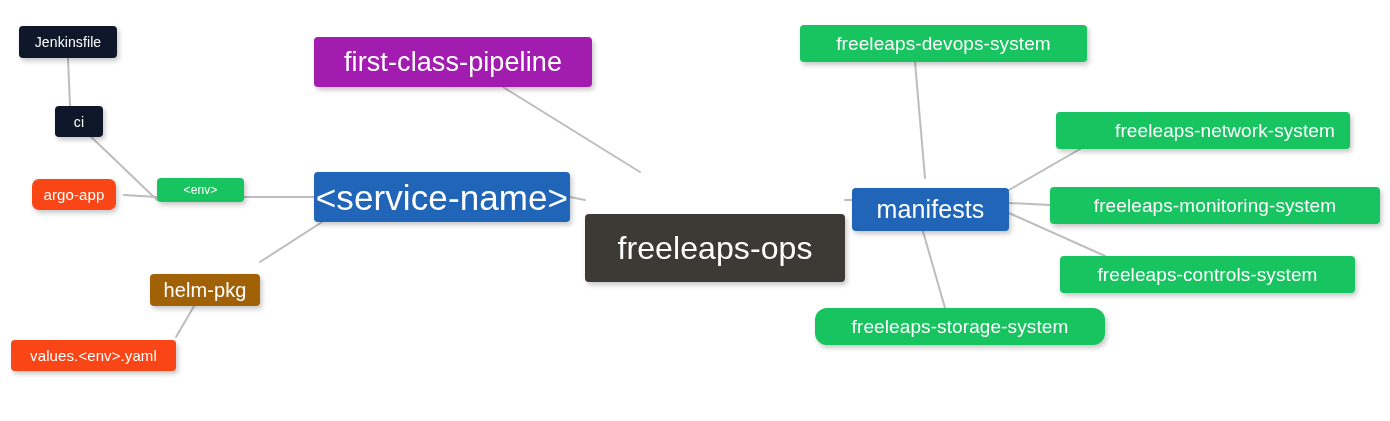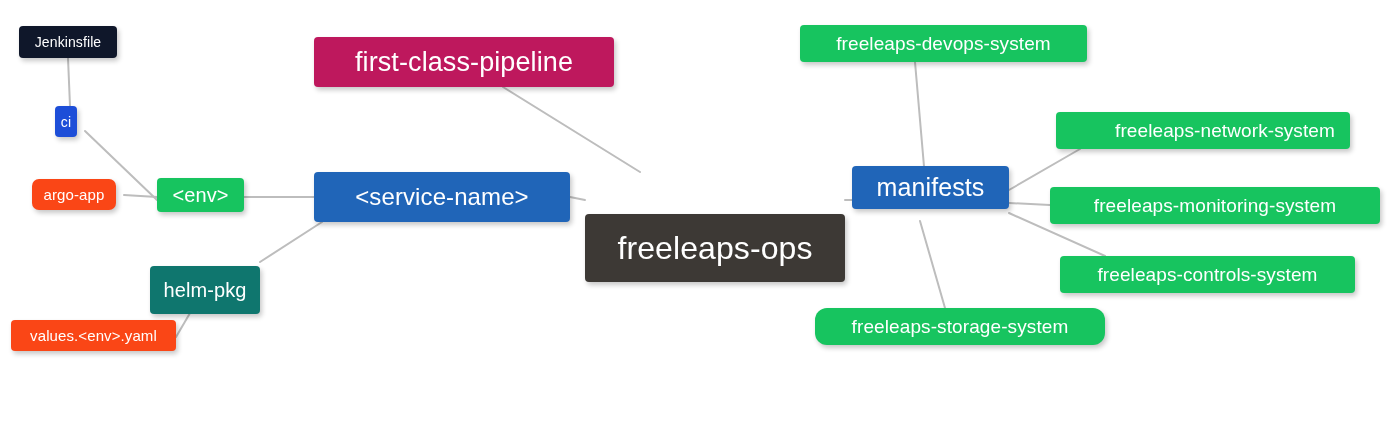--- a/index.html
+++ b/index.html
@@ -59,45 +59,45 @@
       <line x1="925" y1="178" x2="915" y2="62" stroke="#bdbdbd" stroke-width="2" stroke-linecap="round"></line>
       <line x1="1009" y1="190" x2="1080" y2="149" stroke="#bdbdbd" stroke-width="2" stroke-linecap="round"></line>
       <line x1="1009" y1="203" x2="1050" y2="205" stroke="#bdbdbd" stroke-width="2" stroke-linecap="round"></line>
       <line x1="1009" y1="213" x2="1105" y2="256" stroke="#bdbdbd" stroke-width="2" stroke-linecap="round"></line>
       <line x1="920" y1="221" x2="945" y2="308" stroke="#bdbdbd" stroke-width="2" stroke-linecap="round"></line>
     </svg>
   <div id="node-layer">
       <div class="node" style="left: 19px; top: 26px; width: 98px; height: 32px; background: #0f172a; font-size: 14px;">
         <span>Jenkinsfile</span>
       </div>
-      <div class="node" style="left: 55px; top: 106px; width: 22px; height: 31px; background: #1d4ed8; font-size: 14px;">
+      <div class="node" style="left: 55px; top: 106px; width: 48px; height: 31px; background: #0f172a; font-size: 14px;">
         <span>ci</span>
       </div>
       <div class="node" style="left: 32px; top: 179px; width: 84px; height: 31px; background: rgb(250, 70, 22); font-size: 15px; border-radius: 7px;">
         <span>argo-app</span>
       </div>
-      <div class="node" style="left: 157px; top: 178px; width: 87px; height: 34px; background: rgb(23, 196, 95); font-size: 20px;">
+      <div class="node" style="left: 157px; top: 178px; width: 87px; height: 24px; background: rgb(23, 196, 95); font-size: 12px;">
         <span>&lt;env&gt;</span>
       </div>
-      <div class="node" style="left: 150px; top: 266px; width: 110px; height: 48px; background: #0f766e; font-size: 20px;">
+      <div class="node" style="left: 150px; top: 274px; width: 110px; height: 32px; background: #a16207; font-size: 20px;">
         <span>helm-pkg</span>
       </div>
-      <div class="node" style="left: 11px; top: 320px; width: 165px; height: 31px; background: rgb(250, 70, 22); font-size: 15px;">
+      <div class="node" style="left: 11px; top: 340px; width: 165px; height: 31px; background: rgb(250, 70, 22); font-size: 15px;">
         <span>values.&lt;env&gt;.yaml</span>
       </div>
-      <div class="node" style="left: 314px; top: 37px; width: 300px; height: 50px; background: #be185d; font-size: 27px;">
+      <div class="node" style="left: 314px; top: 37px; width: 278px; height: 50px; background: #a21caf; font-size: 27px;">
         <span>first-class-pipeline</span>
       </div>
-      <div class="node" style="left: 314px; top: 172px; width: 256px; height: 50px; background: rgb(32, 101, 184); font-size: 24px;">
+      <div class="node" style="left: 314px; top: 172px; width: 256px; height: 50px; background: rgb(32, 101, 184); font-size: 35px;">
         <span>&lt;service-name&gt;</span>
       </div>
       <div class="node" style="left: 585px; top: 172px; width: 260px; height: 68px; background: rgb(61, 57, 53); font-size: 32px; margin-top: 42px;">
         <span>freeleaps-ops</span>
       </div>
-      <div class="node" style="left: 852px; top: 166px; width: 157px; height: 43px; background: rgb(32, 101, 184); font-size: 25px;">
+      <div class="node" style="left: 852px; top: 188px; width: 157px; height: 43px; background: rgb(32, 101, 184); font-size: 25px;">
         <span>manifests</span>
       </div>
       <div class="node" style="left: 800px; top: 25px; width: 287px; height: 37px; background: rgb(23, 196, 95); font-size: 19px; text-align: right;">
         <span>freeleaps-devops-system</span>
       </div>
       <div class="node" style="left: 1056px; top: 112px; width: 294px; height: 37px; background: rgb(23, 196, 95); font-size: 19px; padding-left: 44px;">
         <span>freeleaps-network-system</span>
       </div>
       <div class="node" style="left: 1050px; top: 187px; width: 330px; height: 37px; background: rgb(23, 196, 95); font-size: 19px; text-align: center;">
         <span>freeleaps-monitoring-system</span>

